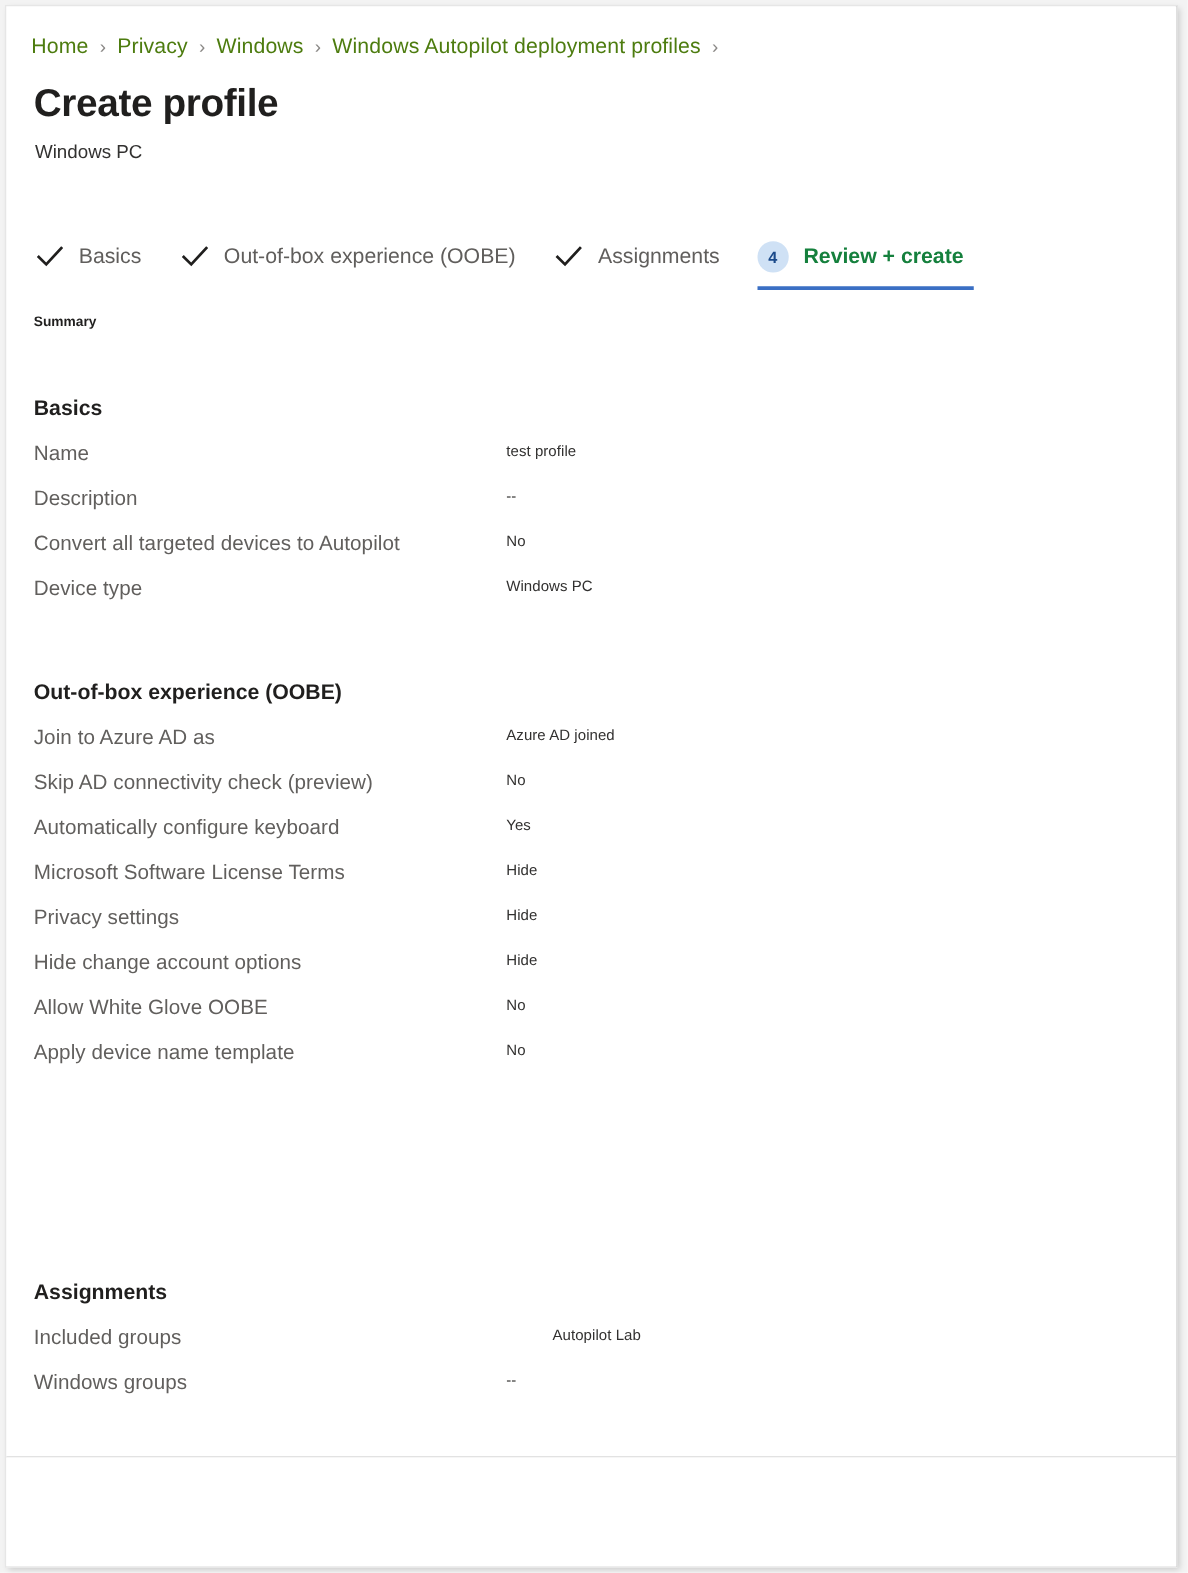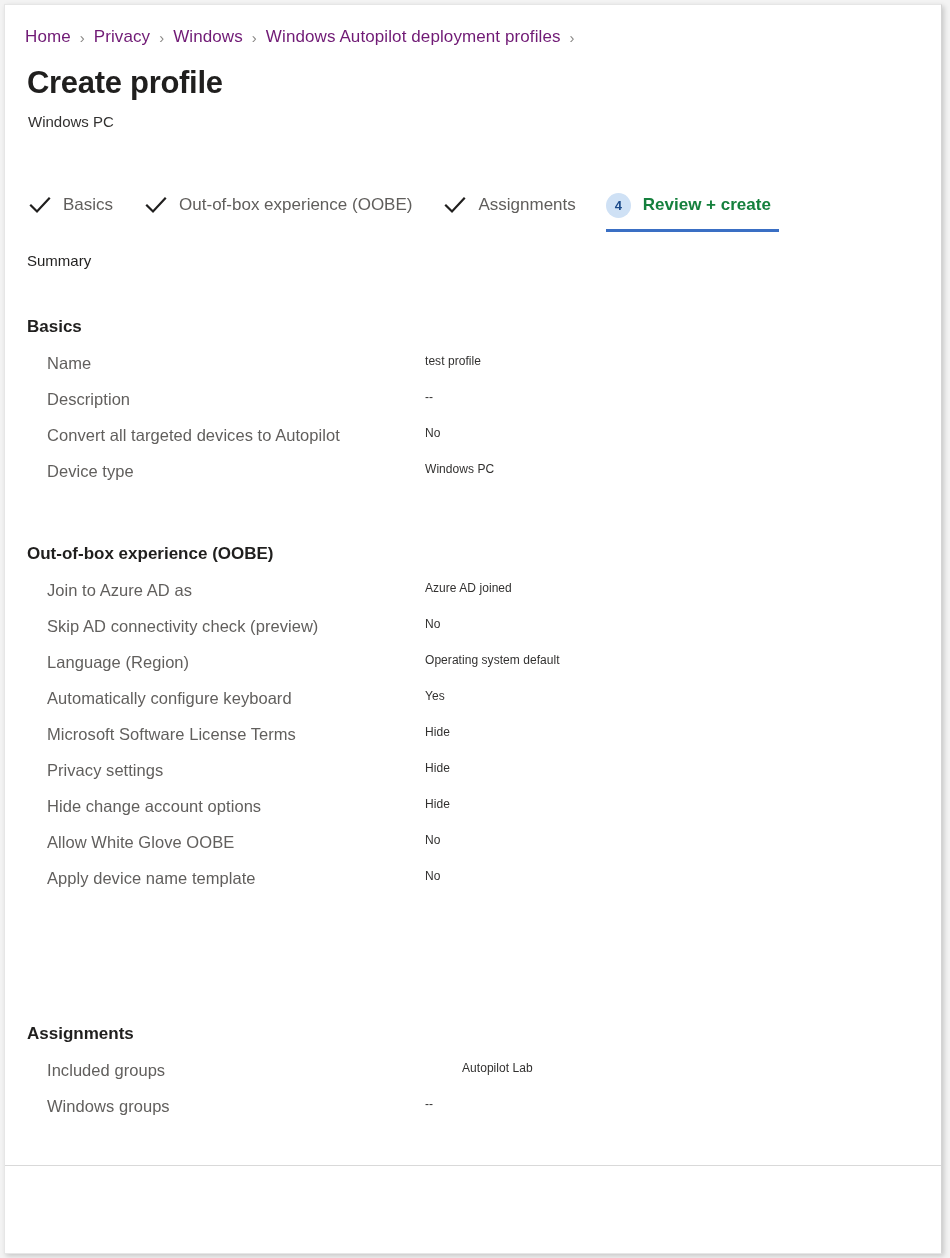--- a/index.html
+++ b/index.html
@@ -30,21 +30,21 @@
     position: absolute;
     left: 20px;
     top: 20px;
     height: 24px;
     display: flex;
     align-items: center;
     font-size: 17px;
     white-space: nowrap;
   }
   .crumb-link {
-    color: #701a75;
+    color: #4d7c0f;
     cursor: pointer;
     letter-spacing: 0.1px;
   }
   .crumb-sep {
     color: #8a8886;
     font-size: 15px;
     margin: 0 9px;
     font-weight: 300;
   }
 
@@ -128,22 +128,22 @@
     background: #3a6fc4;
     display: none;
   }
   .tab.active .tab-underline { display: block; }
 
   
   #summary-heading {
     position: absolute;
     left: 22px;
     top: 247px;
-    font-size: 15px;
-    font-weight: 400;
+    font-size: 11px;
+    font-weight: 700;
     color: #201f1e;
   }
 
   .section {
     position: absolute;
     left: 0;
     width: 100%;
   }
   .section-heading {
     position: absolute;
@@ -152,21 +152,20 @@
     font-size: 17px;
     font-weight: 600;
     color: #201f1e;
     white-space: nowrap;
   }
   .rows {
     position: absolute;
     left: 0;
     top: 37px;
     width: 100%;
-    padding-left: 20px;
   }
   .row {
     position: relative;
     height: 36px;
     display: flex;
     align-items: flex-start;
   }
   .row-label {
     position: absolute;
     left: 22px;
@@ -290,24 +289,20 @@
     <div class="rows">
         <div class="row">
           <span class="row-label">Join to Azure AD as</span>
           <span class="row-value">Azure AD joined</span>
         </div>
         <div class="row">
           <span class="row-label">Skip AD connectivity check (preview)</span>
           <span class="row-value">No</span>
         </div>
         <div class="row">
-          <span class="row-label">Language (Region)</span>
-          <span class="row-value">Operating system default</span>
-        </div>
-        <div class="row">
           <span class="row-label">Automatically configure keyboard</span>
           <span class="row-value">Yes</span>
         </div>
         <div class="row">
           <span class="row-label">Microsoft Software License Terms</span>
           <span class="row-value">Hide</span>
         </div>
         <div class="row">
           <span class="row-label">Privacy settings</span>
           <span class="row-value">Hide</span>

